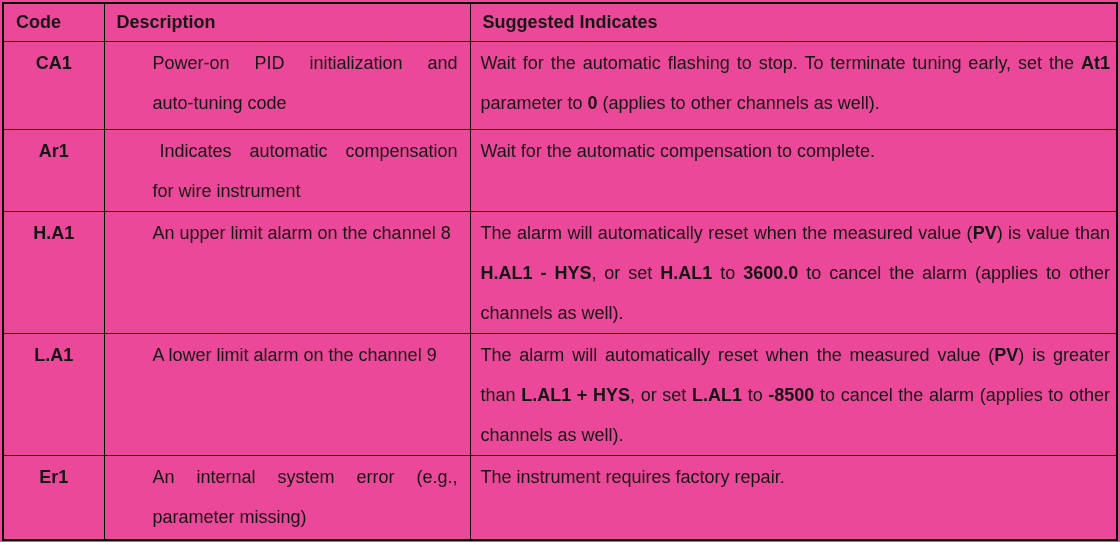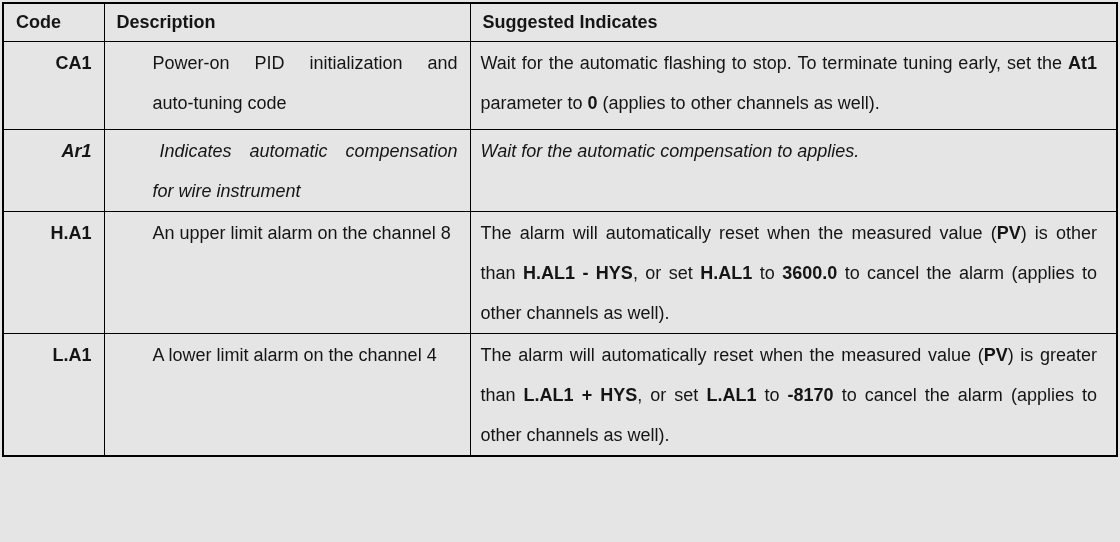--- a/index.html
+++ b/index.html
@@ -5,21 +5,21 @@
   html, body {
     margin: 0;
     padding: 0;
     background: #ffffff;
     font-family: "Liberation Sans", sans-serif;
     color: #151515;
   }
   .page {
     width: 1120px;
     height: 542px;
-    background: #e5e5e5;
+    background: #ec4899;
     box-sizing: border-box;
     padding: 2px;
   }
   table.err-table {
     border-collapse: collapse;
     table-layout: fixed;
     width: 1116px;
     border: 2px solid #000000;
   }
   table.err-table col.c-code { width: 101px; }
@@ -39,29 +39,29 @@
     font-weight: 700;
   }
   td {
     vertical-align: top;
     padding: 1px 12px 0 12px;
     font-size: 18px;
     line-height: 40px;
   }
   td.code-cell {
     font-weight: 700;
-    text-align: right;
+    text-align: center;
   }
   td.desc-cell, td.resp-cell {
     text-align: justify;
     padding-left: 48px;
   }
-  td.resp-cell { padding-left: 10px; padding-right: 19px; }
+  td.resp-cell { padding-left: 10px; padding-right: 6px; }
   tr.row-ca1 td { height: 88px; }
-  tr.row-ar1 td { height: 81px; font-style: italic; }
+  tr.row-ar1 td { height: 81px; }
   tr.row-ha1 td { height: 120px; margin-left: 17px; }
   tr.row-la1 td { height: 120px; }
   tr.row-er1 td { height: 85px; }
   td.indent-first { text-indent: 7px; }
   b { font-weight: 700; }
 </style>
 </head>
 <body>
 
 <div class="page">
@@ -80,27 +80,32 @@
     </thead>
     <tbody>
       <tr class="row-ca1">
         <td class="code-cell">CA1</td>
         <td class="desc-cell"><span>Power-on PID initialization and auto‑tuning code</span></td>
         <td class="resp-cell"><span>Wait for the automatic flashing to stop. To terminate tuning early, set the </span><b>At1</b><span> parameter to </span><b>0</b><span> (applies to other channels as well).</span></td>
       </tr>
       <tr class="row-ar1">
         <td class="code-cell">Ar1</td>
         <td class="desc-cell indent-first"><span>Indicates automatic compensation for wire instrument</span></td>
-        <td class="resp-cell"><span>Wait for the automatic compensation to applies.</span></td>
+        <td class="resp-cell"><span>Wait for the automatic compensation to complete.</span></td>
       </tr>
       <tr class="row-ha1">
         <td class="code-cell">H.A1</td>
         <td class="desc-cell"><span>An upper limit alarm on the channel 8</span></td>
-        <td class="resp-cell"><span>The alarm will automatically reset when the measured value (</span><b>PV</b><span>) is other than </span><b>H.AL1 - HYS</b><span>, or set </span><b>H.AL1</b><span> to </span><b>3600.0</b><span> to cancel the alarm (applies to other channels as well).</span></td>
+        <td class="resp-cell"><span>The alarm will automatically reset when the measured value (</span><b>PV</b><span>) is value than </span><b>H.AL1 - HYS</b><span>, or set </span><b>H.AL1</b><span> to </span><b>3600.0</b><span> to cancel the alarm (applies to other channels as well).</span></td>
       </tr>
       <tr class="row-la1">
         <td class="code-cell">L.A1</td>
-        <td class="desc-cell"><span>A lower limit alarm on the channel 4</span></td>
-        <td class="resp-cell"><span>The alarm will automatically reset when the measured value (</span><b>PV</b><span>) is greater than </span><b>L.AL1 + HYS</b><span>, or set </span><b>L.AL1</b><span> to </span><b>-8170</b><span> to cancel the alarm (applies to other channels as well).</span></td>
+        <td class="desc-cell"><span>A lower limit alarm on the channel 9</span></td>
+        <td class="resp-cell"><span>The alarm will automatically reset when the measured value (</span><b>PV</b><span>) is greater than </span><b>L.AL1 + HYS</b><span>, or set </span><b>L.AL1</b><span> to </span><b>-8500</b><span> to cancel the alarm (applies to other channels as well).</span></td>
+      </tr>
+      <tr class="row-er1">
+        <td class="code-cell">Er1</td>
+        <td class="desc-cell"><span>An internal system error (e.g., parameter missing)</span></td>
+        <td class="resp-cell"><span>The instrument requires factory repair.</span></td>
       </tr>
     </tbody>
   </table>
 </div>
 
 </body></html>

